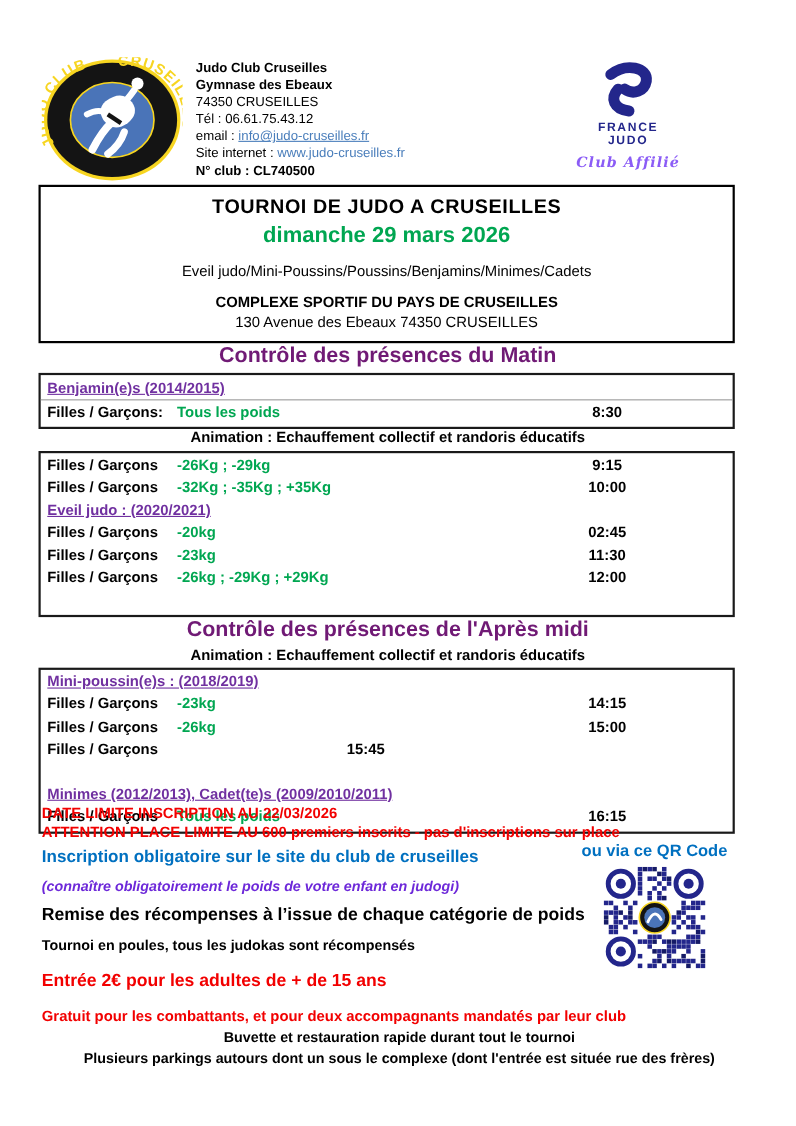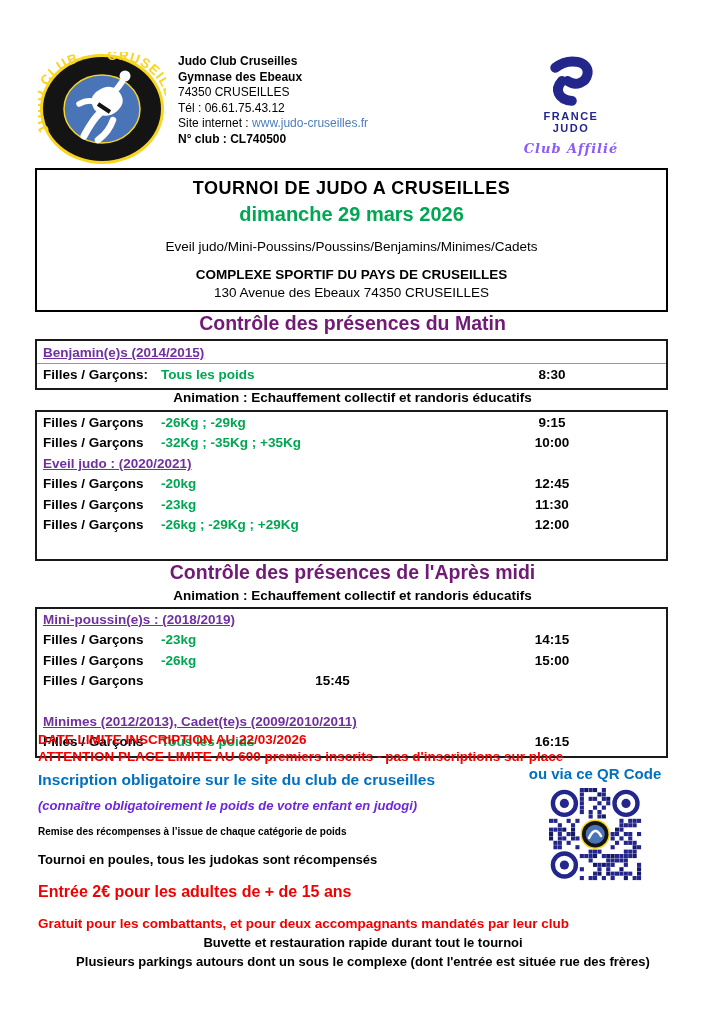--- a/index.html
+++ b/index.html
@@ -40,21 +40,21 @@
   .t23 .trow,.t23 .cat-row{line-height:20.4px;}
   .wts{color:#00a651;}
   .time{text-align:center;}
   .spacer-row{height:20.4px;}
 
   
   .footer{position:absolute;left:38px;top:732px;width:650px;}
   .f-red{color:#f20000;font-weight:bold;font-size:13.5px;line-height:16.5px;margin:0;}
   .f-insc{color:#0070c0;font-weight:bold;font-size:15.5px;line-height:19px;margin-top:5px;}
   .f-note{color:#6d28d9;font-weight:bold;font-style:italic;font-size:13px;line-height:16px;margin-top:9px;}
-  .f-black{font-weight:bold;font-size:10px;line-height:16px;margin-top:10px;}
+  .f-black{font-weight:bold;font-size:16px;line-height:16px;margin-top:10px;}
   .f-black2{font-weight:bold;font-size:13px;line-height:16px;margin-top:12px;}
   .f-entry{color:#f20000;font-weight:bold;font-size:16px;margin-top:15px;}
   .f-free{color:#f20000;font-weight:bold;font-size:13.5px;margin-top:15px;}
   .f-center{font-weight:bold;font-size:13px;text-align:center;width:650px;margin-top:4px;}
   .qr-block{position:absolute;left:486px;top:33px;width:142px;text-align:center;}
   .qr-label{color:#0070c0;font-weight:bold;font-size:15px;line-height:17px;white-space:nowrap;}
   .qr-block svg{display:block;margin:6px auto 0 auto;}
 </style>
 </head>
 <body>
@@ -88,20 +88,21 @@
           <path d="M60,52 l12,8" stroke="#141414" stroke-width="4"></path>
         </g>
       </svg>
     </div>
 
     <div class="contact">
       <div class="b">Judo Club Cruseilles</div>
       <div class="b">Gymnase des Ebeaux</div>
       <div>74350 CRUSEILLES</div>
       <div>Tél : 06.61.75.43.12</div>
+      <div><span>email : </span><a>info@judo-cruseilles.fr</a></div>
       <div><span>Site internet : </span><a class="nounder">www.judo-cruseilles.fr</a></div>
       <div class="b">N° club : CL740500</div>
     </div>
 
     <div class="fed">
       <svg width="58" height="58" viewBox="0 0 70 62">
         <path d="M16,15 C33,2 57,7 55,22 C53,33 41,38 31,31" stroke="#23268b" stroke-width="12" fill="none" stroke-linecap="round"></path>
         <path d="M24,31 C15,41 19,53 36,55" stroke="#23268b" stroke-width="12" fill="none" stroke-linecap="round"></path>
       </svg>
       <div class="fed-name">FRANCE</div>
@@ -139,21 +140,21 @@
     </div>
     <div class="trow">
       <span>Filles / Garçons</span>
       <span class="wts">-32Kg ; -35Kg ; +35Kg</span>
       <span class="time">10:00</span>
     </div>
     <div class="cat-row"><span class="cat">Eveil judo : (2020/2021)</span></div>
     <div class="trow">
       <span>Filles / Garçons</span>
       <span class="wts">-20kg</span>
-      <span class="time">12:45</span>
+      <span class="time">02:45</span>
     </div>
     <div class="trow">
       <span>Filles / Garçons</span>
       <span class="wts">-23kg</span>
       <span class="time">11:30</span>
     </div>
     <div class="trow">
       <span>Filles / Garçons</span>
       <span class="wts">-26kg ; -29Kg ; +29Kg</span>
       <span class="time">12:00</span>

